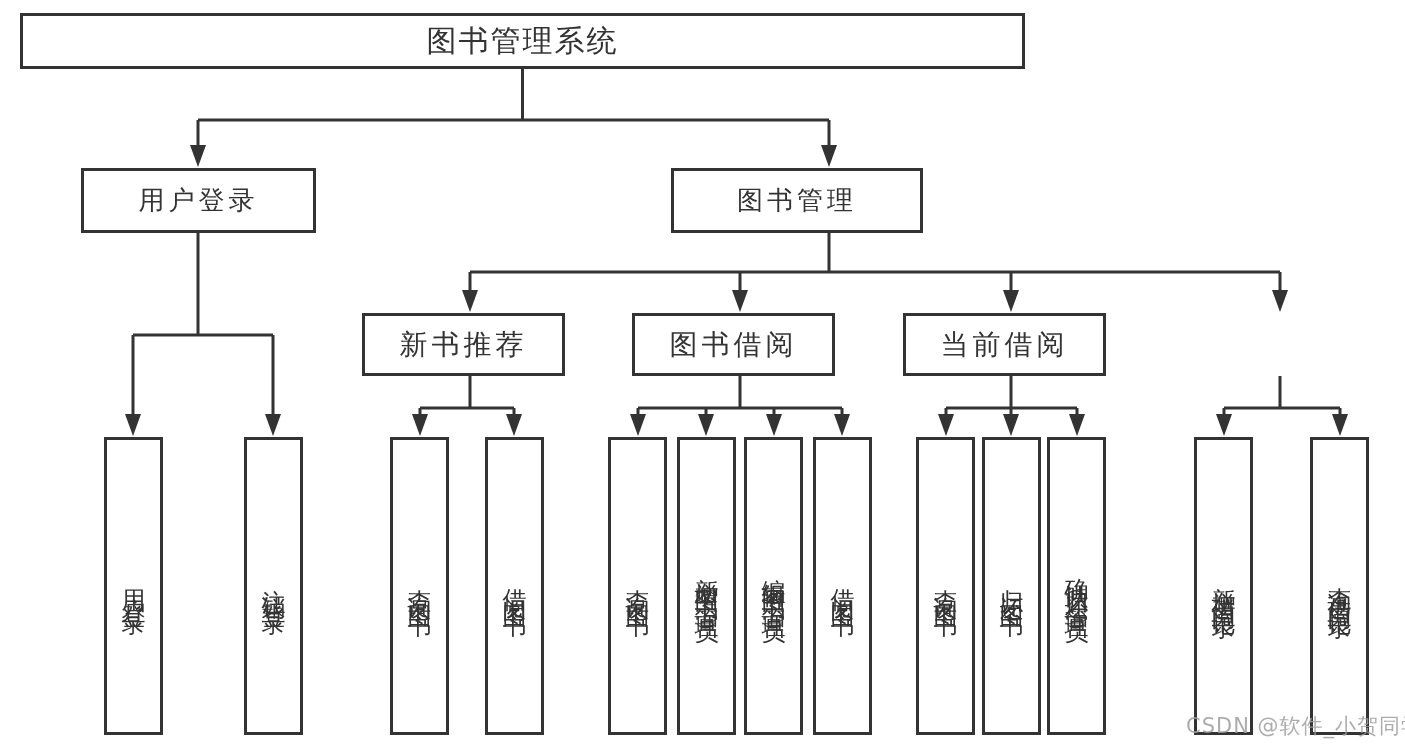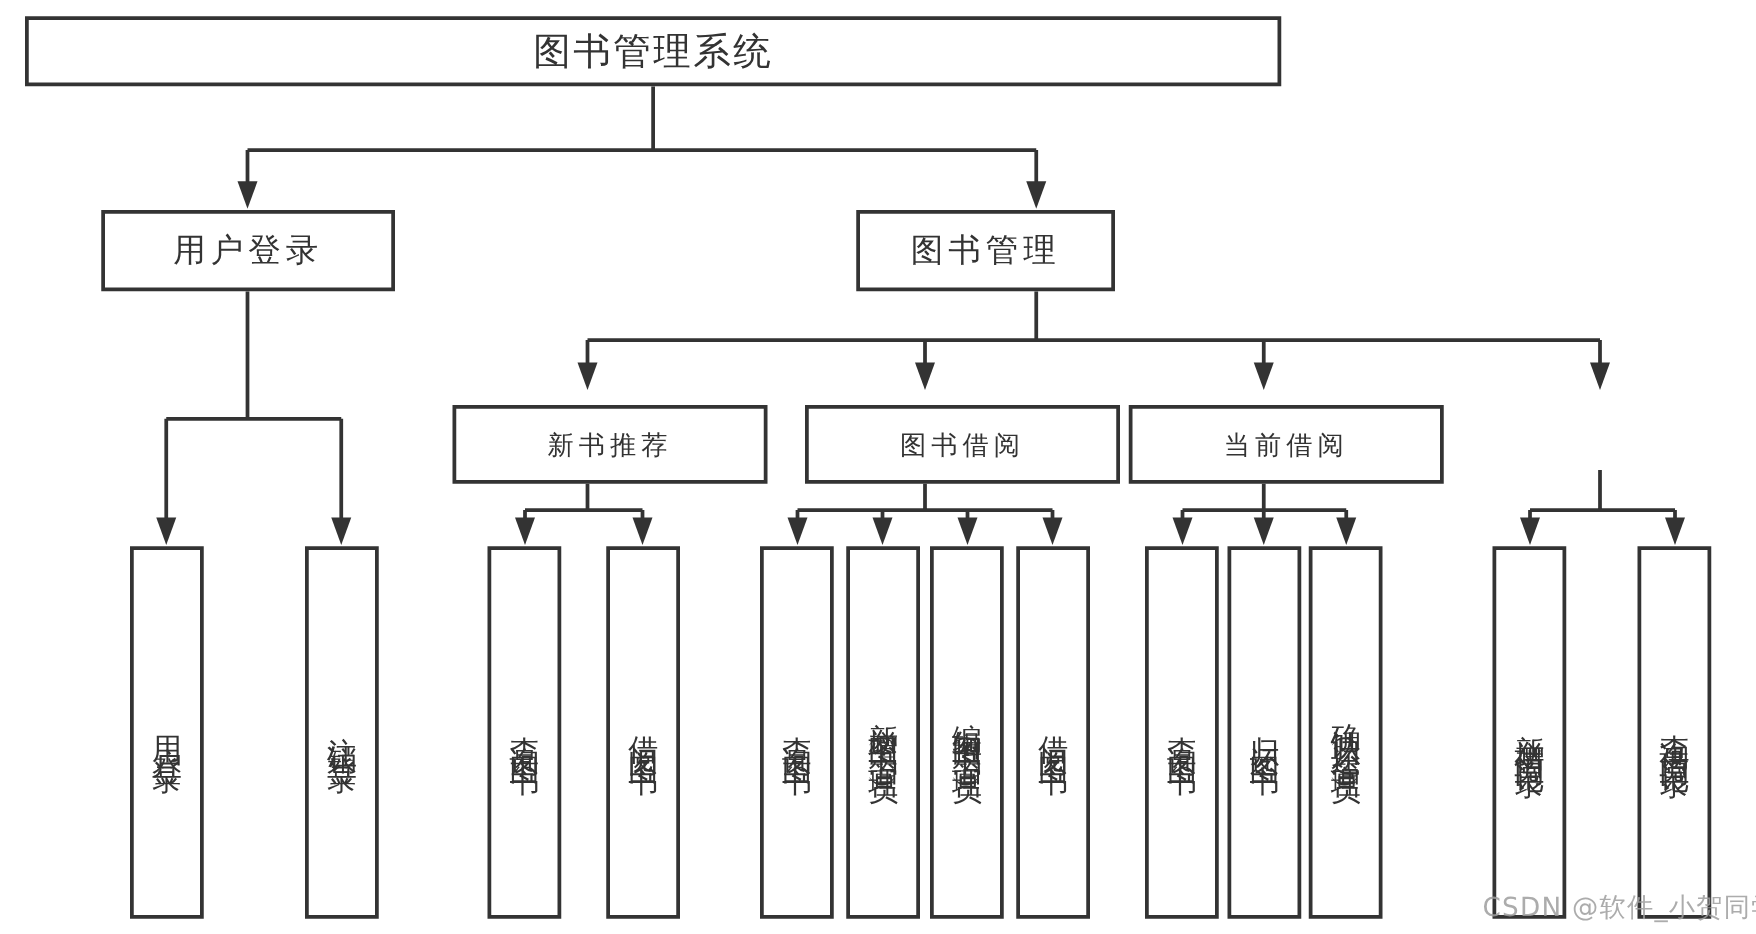--- a/index.html
+++ b/index.html
@@ -37,22 +37,22 @@
   }
   .node.root {
     left: 20px; top: 13px; width: 1005px; height: 56px;
     font-size: 30px; letter-spacing: 2px;
   }
   .node.lvl2 {
     top: 168px; height: 65px;
     font-size: 26px; letter-spacing: 4px;
   }
   .node.lvl3 {
-    top: 324px; width: 252px; height: 63px;
-    font-size: 21px; letter-spacing: 4px;
+    top: 313px; width: 203px; height: 63px;
+    font-size: 28px; letter-spacing: 4px;
   }
   .node.leaf {
     top: 437px; width: 59px; height: 298px;
     writing-mode: vertical-rl;
     text-orientation: mixed;
     font-size: 24px;
     letter-spacing: 8px;
     line-height: 1;
   }
   .node.leaf.long {
@@ -106,24 +106,24 @@
       <use href="#ah" x="1011" y="436"></use>
       <use href="#ah" x="1077" y="436"></use>
       <use href="#ah" x="1224" y="436"></use>
       <use href="#ah" x="1340" y="436"></use>
     </g>
   </svg>
 
   <div class="node root">图书管理系统</div>
 
   <div class="node lvl2" style="left:81px;width:235px;">用户登录</div>
-  <div class="node lvl2" style="left:685px;width:207px;">图书管理</div>
+  <div class="node lvl2" style="left:671px;width:252px;">图书管理</div>
 
   <div class="node lvl3" style="left:362px;">新书推荐</div>
-  <div class="node lvl3" style="left:632px;margin-left:12px;">图书借阅</div>
+  <div class="node lvl3" style="left:632px;">图书借阅</div>
   <div class="node lvl3" style="left:903px;">当前借阅</div>
 
   <div class="node leaf" style="left:104px;">用户登录</div>
   <div class="node leaf" style="left:244px;">注销登录</div>
 
   <div class="node leaf" style="left:390px;">查询图书</div>
   <div class="node leaf" style="left:485px;">借阅图书</div>
 
   <div class="node leaf" style="left:608px;">查询图书</div>
   <div class="node leaf long" style="left:677px;">新增图书（管理员）</div>

